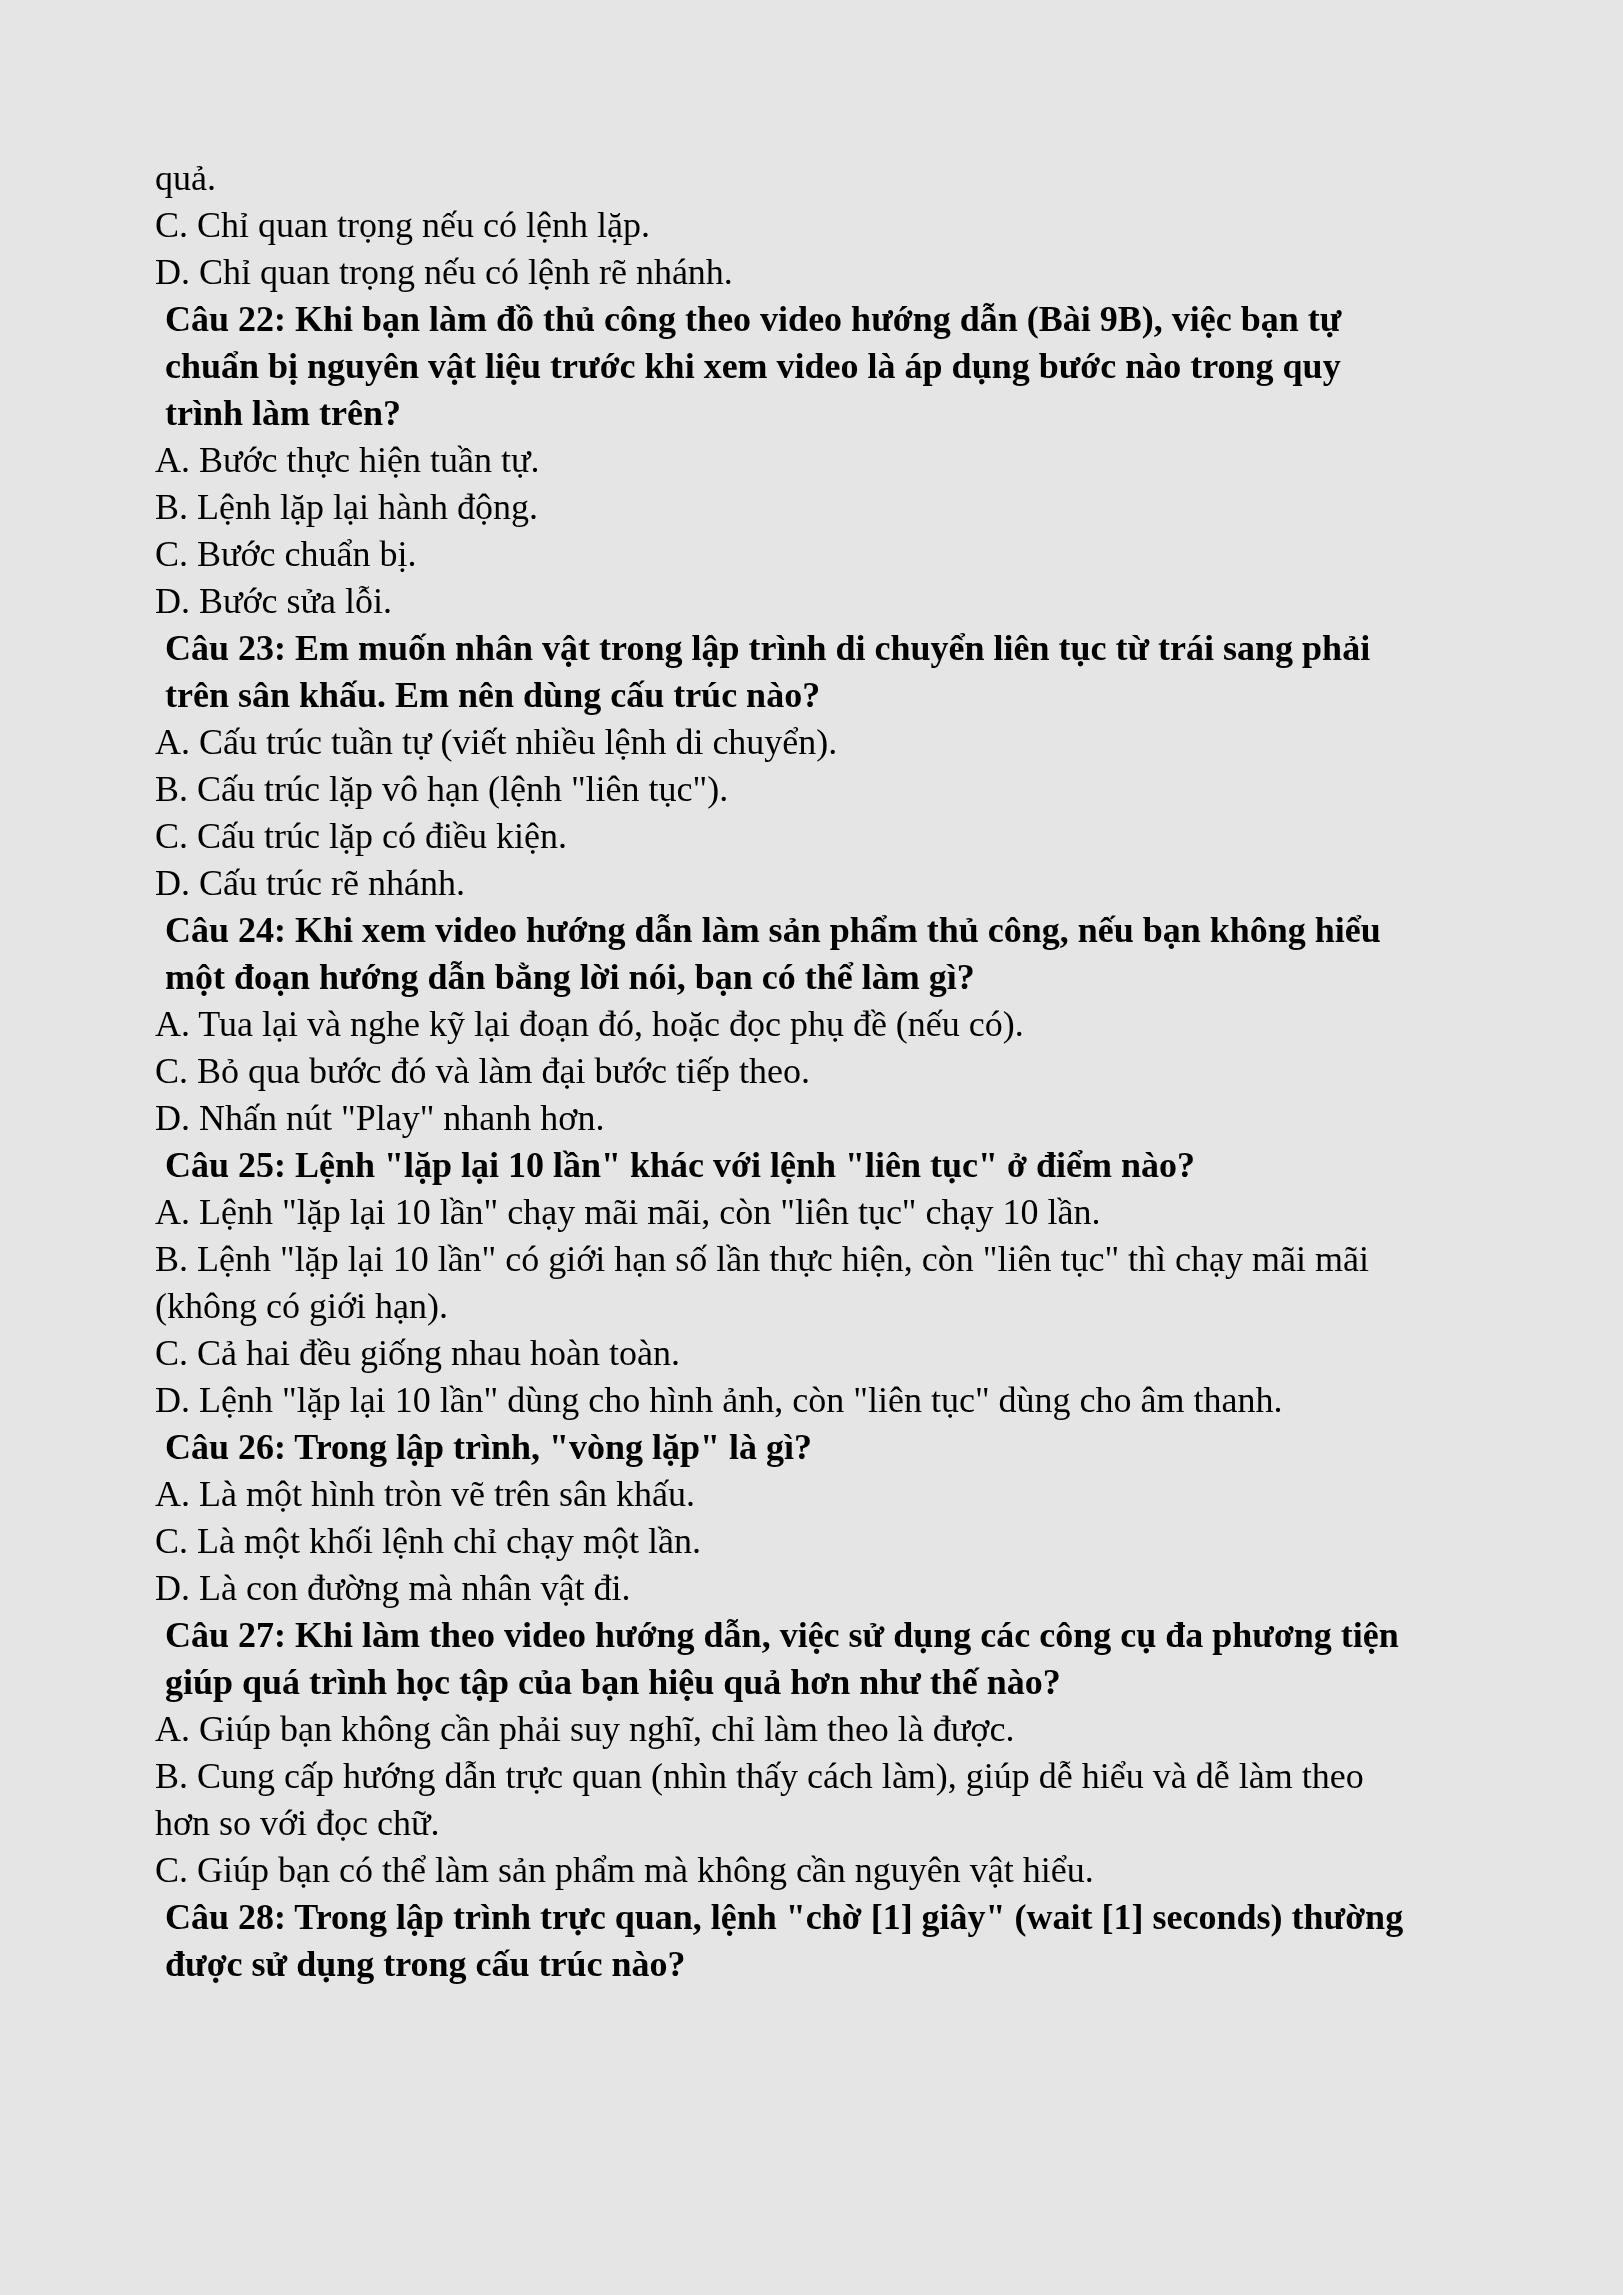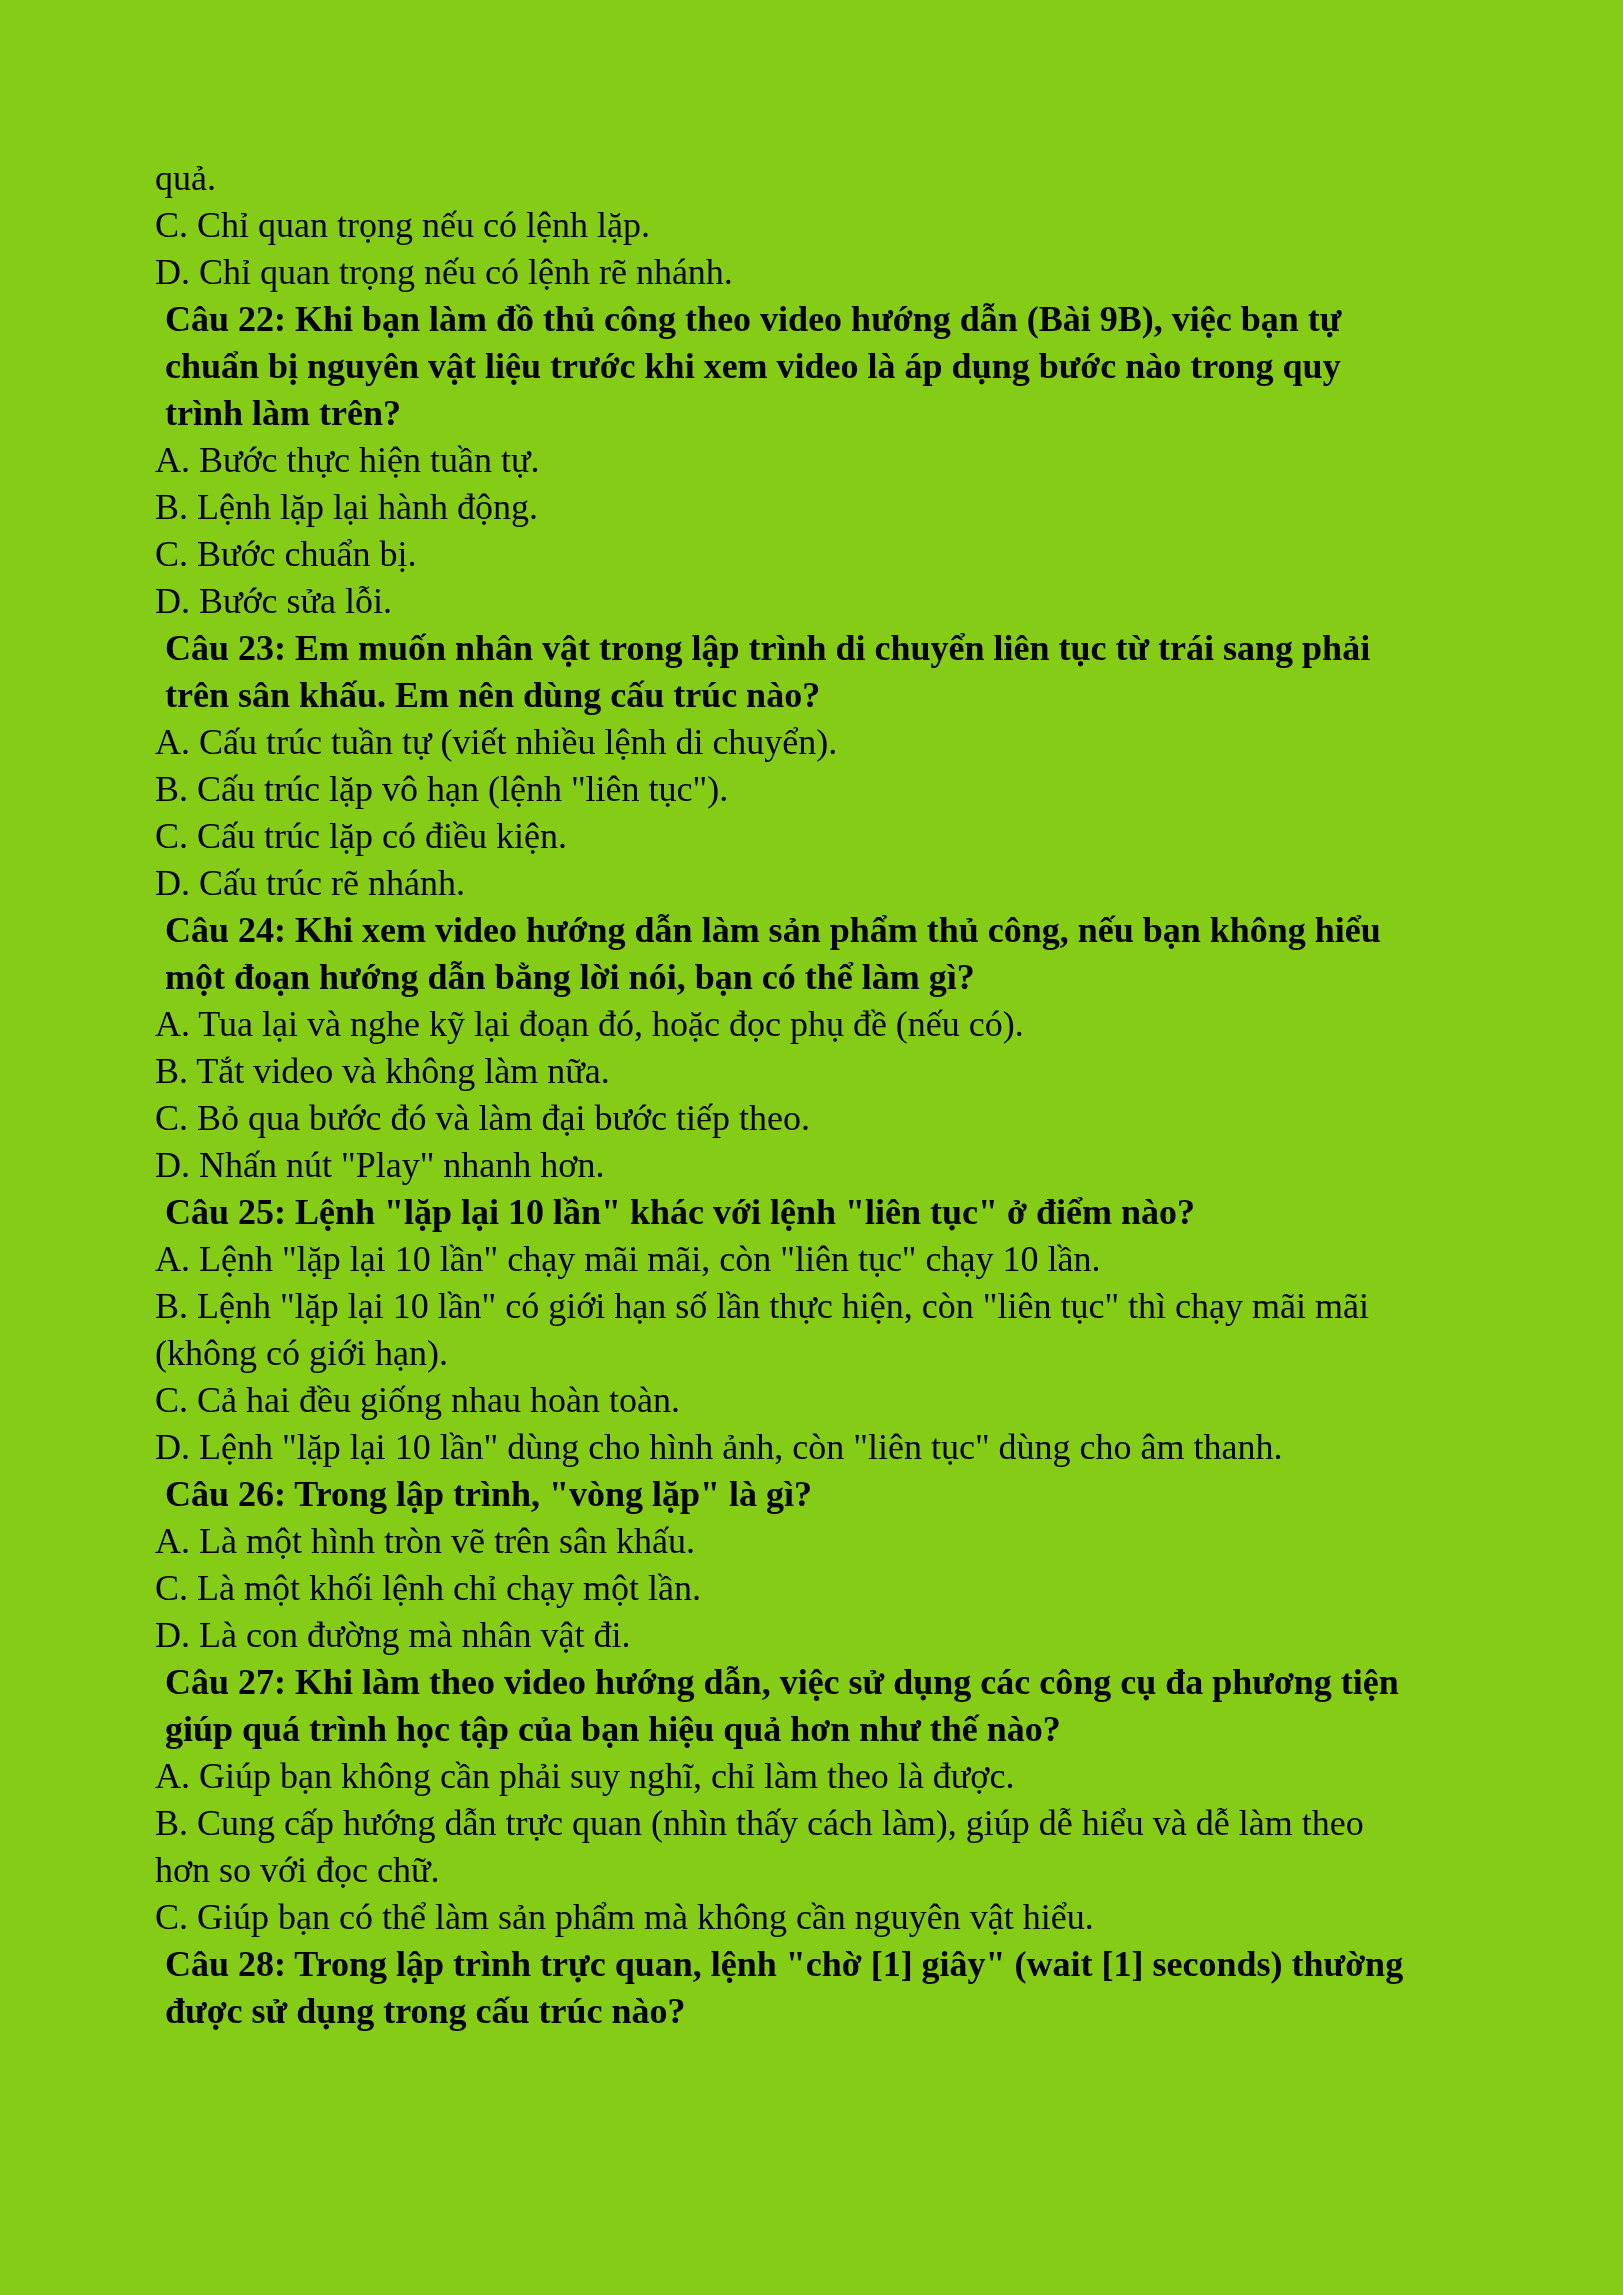--- a/index.html
+++ b/index.html
@@ -4,21 +4,21 @@
 <style>
   html, body {
     margin: 0;
     padding: 0;
     background: #ffffff;
   }
   .page {
     position: relative;
     width: 1623px;
     height: 2295px;
-    background: #84cc16;
+    background: #e5e5e5;
     box-sizing: border-box;
     padding: 155px 94px 0 155px;
     overflow: hidden;
     font-family: "Liberation Serif", "DejaVu Serif", serif;
     font-size: 36px;
     line-height: 47px;
     color: #000000;
   }
   .doc-body {
     width: 100%;
@@ -49,21 +49,20 @@
       <div class="line">D. Bước sửa lỗi.</div>
       <div class="line bold">Câu 23: Em muốn nhân vật trong lập trình di chuyển liên tục từ trái sang phải</div>
       <div class="line bold">trên sân khấu. Em nên dùng cấu trúc nào?</div>
       <div class="line">A. Cấu trúc tuần tự (viết nhiều lệnh di chuyển).</div>
       <div class="line">B. Cấu trúc lặp vô hạn (lệnh "liên tục").</div>
       <div class="line">C. Cấu trúc lặp có điều kiện.</div>
       <div class="line">D. Cấu trúc rẽ nhánh.</div>
       <div class="line bold">Câu 24: Khi xem video hướng dẫn làm sản phẩm thủ công, nếu bạn không hiểu</div>
       <div class="line bold">một đoạn hướng dẫn bằng lời nói, bạn có thể làm gì?</div>
       <div class="line">A. Tua lại và nghe kỹ lại đoạn đó, hoặc đọc phụ đề (nếu có).</div>
-      <div class="line">B. Tắt video và không làm nữa.</div>
       <div class="line">C. Bỏ qua bước đó và làm đại bước tiếp theo.</div>
       <div class="line">D. Nhấn nút "Play" nhanh hơn.</div>
       <div class="line bold">Câu 25: Lệnh "lặp lại 10 lần" khác với lệnh "liên tục" ở điểm nào?</div>
       <div class="line">A. Lệnh "lặp lại 10 lần" chạy mãi mãi, còn "liên tục" chạy 10 lần.</div>
       <div class="line">B. Lệnh "lặp lại 10 lần" có giới hạn số lần thực hiện, còn "liên tục" thì chạy mãi mãi</div>
       <div class="line">(không có giới hạn).</div>
       <div class="line">C. Cả hai đều giống nhau hoàn toàn.</div>
       <div class="line">D. Lệnh "lặp lại 10 lần" dùng cho hình ảnh, còn "liên tục" dùng cho âm thanh.</div>
       <div class="line bold">Câu 26: Trong lập trình, "vòng lặp" là gì?</div>
       <div class="line">A. Là một hình tròn vẽ trên sân khấu.</div>

